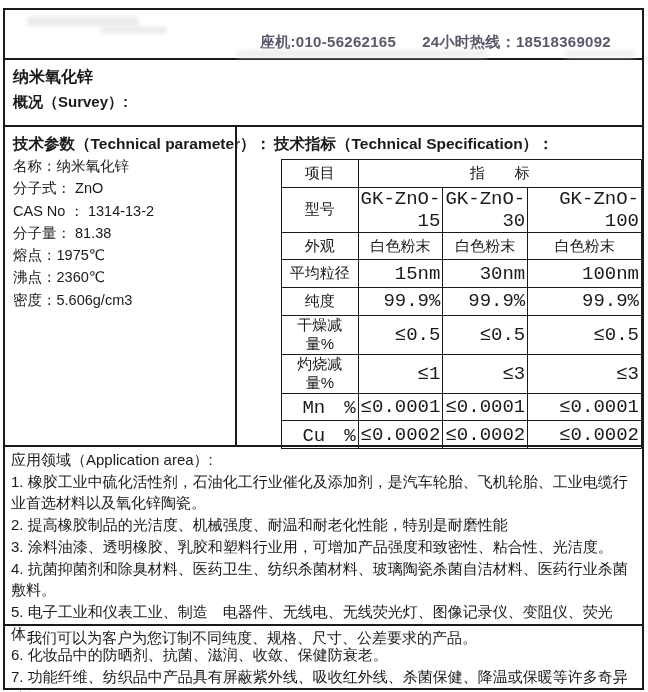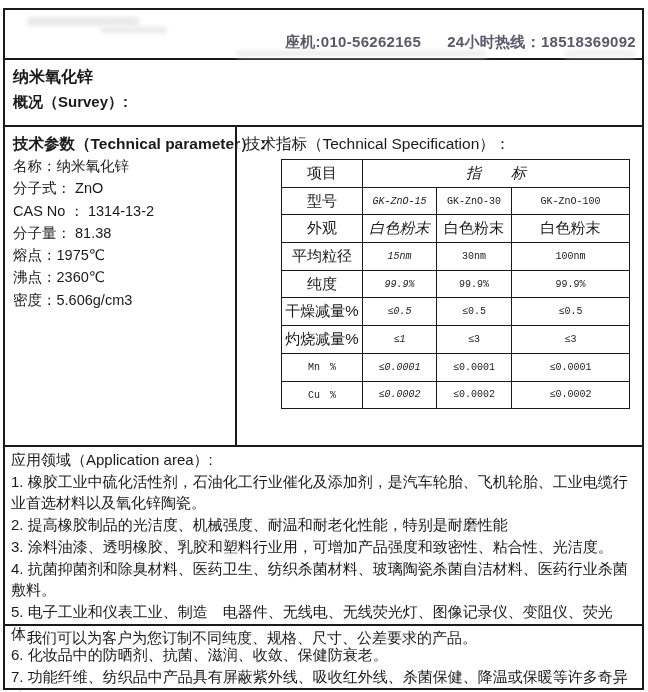--- a/index.html
+++ b/index.html
@@ -25,21 +25,21 @@
   }
 
   
   .header-row {
     position: relative;
     height: 50px;
     border-bottom: 2px solid #1a1a1a;
     display: flex;
     align-items: flex-end;
     justify-content: flex-end;
-    padding: 0 6px 6px 0;
+    padding: 0 31px 6px 0;
   }
   .phone-line {
     font-size: 15px;
     font-weight: bold;
     color: #585868;
     letter-spacing: 0.3px;
     white-space: nowrap;
   }
   .phone-line .sep { display: inline-block; width: 26px; }
 
@@ -94,45 +94,47 @@
     line-height: 22.3px;
     white-space: nowrap;
   }
 
   .tech-spec {
     flex: 1;
     padding: 6px 0 0 8px;
   }
   .tech-spec .panel-title {
     font-size: 15.5px;
-    font-weight: normal;
+    font-weight: bold;
     line-height: 22px;
     white-space: nowrap;
+    padding-left: 29px;
   }
   table.spec-table {
     border-collapse: collapse;
     margin: 4px 0 8px 36px;
     table-layout: fixed;
   }
   .spec-table td {
     border: 1px solid #1a1a1a;
     height: 27.7px;
     text-align: center;
     vertical-align: middle;
     font-size: 15px;
     padding: 0 2px;
     overflow: hidden;
   }
   .spec-table .c0 { width: 81px; }
-  .spec-table .c1 { width: 74px; font-style: italic; }
+  .spec-table .c1 { width: 74px; }
   .spec-table .c2 { width: 75px; }
   .spec-table .c3 { width: 118px; }
   .spec-table td.val {
     font-family: "Liberation Mono", "DejaVu Sans Mono", monospace;
-    font-size: 10px;
+    font-size: 19px;
+    text-align: right;
   }
 
   
   .app-row {
     height: 179px;
     border-bottom: 2px solid #1a1a1a;
     padding: 2px 6px 0 6px;
   }
   .app-title, .app-item {
     font-size: 15px;

